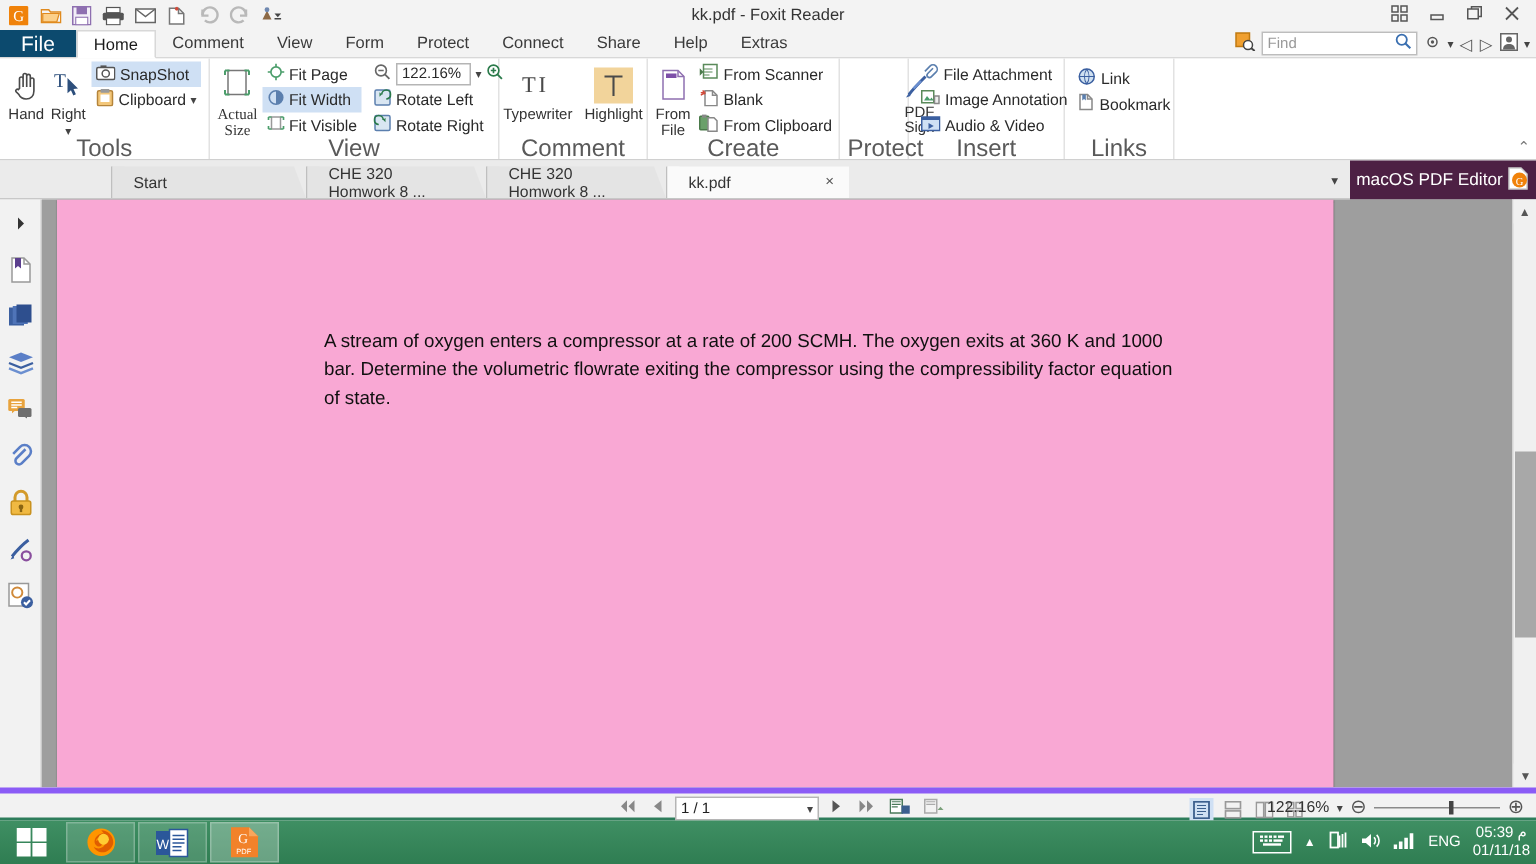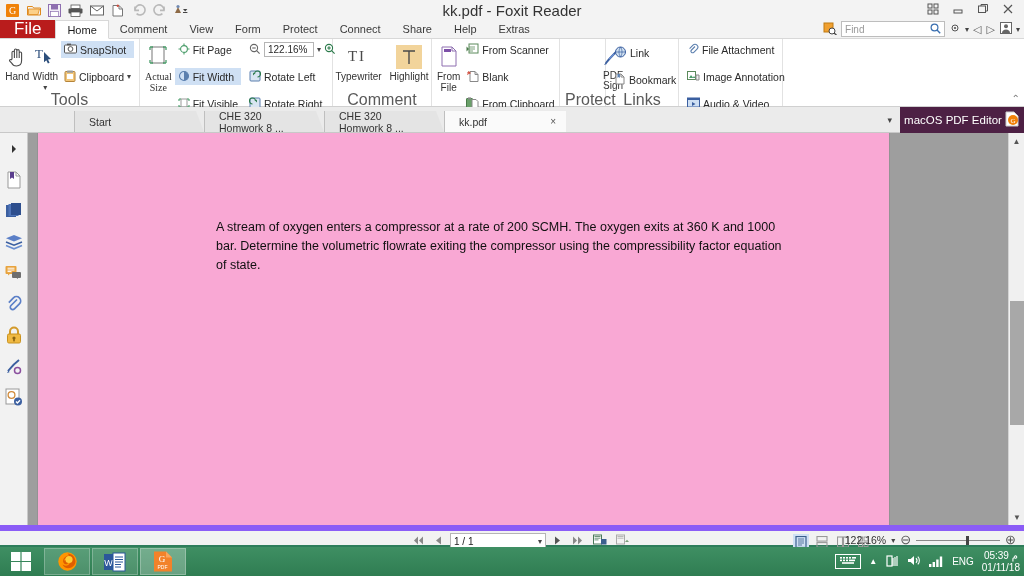--- a/index.html
+++ b/index.html
@@ -20,39 +20,39 @@
     display: flex; align-items: center;
   }
   .titlebar .qat { display: flex; align-items: center; gap: 2px; padding-left: 3px; }
   .qat-btn {
     width: 19px; height: 17px;
     display: flex; align-items: center; justify-content: center;
     font-size: 12px; line-height: 1;
   }
   .title-text {
     position: absolute; left: 0; right: 0; text-align: center;
-    font-size: 15px; color: #333;
+    font-size: 11px; color: #333;
   }
   .win-controls {
     position: absolute; right: 2px; top: 0; height: 20px;
     display: flex; align-items: center; gap: 9px; padding-right: 6px;
   }
   .win-btn { font-size: 11px; color: #4a4a4a; width: 16px; text-align: center; }
 
   
   .menubar {
     position: absolute; top: 20px; left: 0; width: 1024px; height: 19px;
     background: #f3f3f3;
     display: flex; align-items: stretch;
     border-bottom: 1px solid #d8d8d8;
   }
   .menu-file {
-    background: #b91c1c; color: #fff;
+    background: #0c4a6e; color: #fff;
     padding: 0 14px; display: flex; align-items: center;
-    font-size: 17px;
+    font-size: 14px;
   }
   .menu-item {
     padding: 0 11px; display: flex; align-items: center;
     font-size: 11px; color: #3a3a3a;
   }
   .menu-item.active {
     background: #ffffff; color: #1a1a1a;
     border: 1px solid #d8d8d8; border-bottom: 1px solid #fff;
     margin-bottom: -1px;
   }
@@ -94,21 +94,21 @@
     width: 44px; padding-top: 2px; font-size: 10px; color: #333;
     line-height: 11px; text-align: center;
   }
   .big-btn .glyph { height: 28px; display:flex; align-items:center; justify-content:center; }
   .small-btn {
     display: flex; align-items: center; gap: 3px;
     font-size: 10.5px; color: #2a2a2a;
     height: 17px; padding: 0 3px; white-space: nowrap;
   }
   .small-btn.sel { background: #cfe0f4; }
-  .col { display: flex; flex-direction: column; gap: 10px; }
+  .col { display: flex; flex-direction: column; gap: 0px; }
   .zoom-input {
     width: 50px; height: 15px; border: 1px solid #b5b5b5; background: #fff;
     font-size: 10px; display: flex; align-items: center; padding-left: 3px;
   }
   .caret { font-size: 8px; color: #444; }
   .hl-box {
     width: 26px; height: 24px; background: #f2d49b;
     display: flex; align-items: center; justify-content: center;
   }
   .ribbon-collapse {
@@ -189,21 +189,21 @@
   }
   .vs-thumb {
     position: absolute; left: 1px; width: 14px; top: 168px; height: 124px;
     background: #a8a8a8;
   }
 
   
   .statusbar {
     position: absolute; top: 525px; left: 0; width: 1024px; height: 22px;
     background: #f2f2f2;
-    border-top: 6px solid #8b5cf6;
+    border-top: 4px solid #8b5cf6;
     border-bottom: 2px solid #2e7d5b;
   }
   .nav-center {
     position: absolute; left: 410px; top: 2px;
     display: flex; align-items: center; gap: 5px;
   }
   .nav-btn { font-size: 10px; color: #555; padding: 0 2px; }
   .page-input {
     width: 96px; height: 16px; background: #fff; border: 1px solid #b5b5b5;
     display: flex; align-items: center; justify-content: space-between;
@@ -409,21 +409,21 @@
           </span>
           <span>Hand</span>
         </div>
         <div class="big-btn">
           <span class="glyph">
             <svg width="24" height="24" viewBox="0 0 24 24">
                 <text x="2" y="13" font-size="13" fill="#2d4f7c" font-family="Liberation Serif, serif">T</text>
                 <path d="M11 7l7 7-3 .4 1.6 3.4-1.7.8-1.6-3.4-2.3 2z" fill="#2d4f7c"></path>
               </svg>
           </span>
-          <span>Width</span>
+          <span>Right</span>
           <span class="caret">▾</span>
         </div>
         <div class="col">
           <div class="small-btn sel">
             <span>
               <svg width="13" height="11" viewBox="0 0 13 11">
                   <rect x="0.5" y="2" width="12" height="8" rx="1" fill="#fff" stroke="#555"></rect>
                   <circle cx="6.5" cy="6" r="2.4" fill="none" stroke="#555"></circle>
                   <rect x="3" y="0.6" width="4" height="1.6" fill="#555"></rect>
                 </svg>
@@ -614,20 +614,56 @@
                 <path d="M4 20l3-1-1-2z" fill="#3b5fa0"></path>
                 <path d="M9 14l5-5" stroke="#6b8fd0" stroke-width="1.6"></path>
               </svg>
           </span>
           <span style="line-height:10px;">PDF Sign</span>
         </div>
       </div>
       <div class="rgroup-label">Protect</div>
     </div>
 
+    <div class="rgroup" style="width:104px;">
+      <div class="rgroup-body">
+        <div class="col" style="padding-top:0px;">
+          <div class="small-btn">
+            <span>
+              <svg width="12" height="12" viewBox="0 0 12 12">
+                  <path d="M8 3.5L4.5 7a1.6 1.6 0 0 0 2.3 2.3l3.2-3.2a2.8 2.8 0 0 0-4-4L2.6 5.6" fill="none" stroke="#5b7fae" stroke-width="1.1"></path>
+                </svg>
+            </span>
+            <span>File Attachment</span>
+          </div>
+          <div class="small-btn">
+            <span>
+              <svg width="13" height="12" viewBox="0 0 13 12">
+                  <rect x="0.5" y="1.5" width="8" height="8" fill="#fff" stroke="#5a8a5a"></rect>
+                  <path d="M2 8l2-3 2 2.4L7 6l1.5 2z" fill="#4a9d6a"></path>
+                  <path d="M9 5h3v5H9z" fill="#eee" stroke="#888"></path>
+                </svg>
+            </span>
+            <span>Image Annotation</span>
+          </div>
+          <div class="small-btn">
+            <span>
+              <svg width="13" height="11" viewBox="0 0 13 11">
+                  <rect x="0.5" y="1" width="12" height="9" fill="#cfe0f4" stroke="#3b5fa0"></rect>
+                  <rect x="0.5" y="1" width="12" height="2" fill="#3b5fa0"></rect>
+                  <path d="M5 5l3.5 2L5 9z" fill="#3b5fa0"></path>
+                </svg>
+            </span>
+            <span>Audio &amp; Video</span>
+          </div>
+        </div>
+      </div>
+      <div class="rgroup-label">Insert</div>
+    </div>
+
     <div class="rgroup" style="width:73px;">
       <div class="rgroup-body">
         <div class="col" style="padding-top:3px;">
           <div class="small-btn">
             <span>
               <svg width="13" height="12" viewBox="0 0 13 12">
                   <circle cx="6.5" cy="6" r="5" fill="#cfe0f0" stroke="#3b5fa0"></circle>
                   <path d="M1.5 6h10M6.5 1c2 3 2 7 0 10M6.5 1c-2 3-2 7 0 10" fill="none" stroke="#3b5fa0" stroke-width=".7"></path>
                 </svg>
             </span>
@@ -639,56 +675,20 @@
                   <path d="M2 1h5l3 3v7H2z" fill="#fff" stroke="#888"></path>
                   <path d="M7 1v3h3" fill="none" stroke="#888"></path>
                   <path d="M3.5 1v4l1.2-1 1.2 1V1z" fill="#5b7fae"></path>
                 </svg>
             </span>
             <span>Bookmark</span>
           </div>
         </div>
       </div>
       <div class="rgroup-label">Links</div>
-    </div>
-
-    <div class="rgroup" style="width:104px;">
-      <div class="rgroup-body">
-        <div class="col" style="padding-top:0px;">
-          <div class="small-btn">
-            <span>
-              <svg width="12" height="12" viewBox="0 0 12 12">
-                  <path d="M8 3.5L4.5 7a1.6 1.6 0 0 0 2.3 2.3l3.2-3.2a2.8 2.8 0 0 0-4-4L2.6 5.6" fill="none" stroke="#5b7fae" stroke-width="1.1"></path>
-                </svg>
-            </span>
-            <span>File Attachment</span>
-          </div>
-          <div class="small-btn">
-            <span>
-              <svg width="13" height="12" viewBox="0 0 13 12">
-                  <rect x="0.5" y="1.5" width="8" height="8" fill="#fff" stroke="#5a8a5a"></rect>
-                  <path d="M2 8l2-3 2 2.4L7 6l1.5 2z" fill="#4a9d6a"></path>
-                  <path d="M9 5h3v5H9z" fill="#eee" stroke="#888"></path>
-                </svg>
-            </span>
-            <span>Image Annotation</span>
-          </div>
-          <div class="small-btn">
-            <span>
-              <svg width="13" height="11" viewBox="0 0 13 11">
-                  <rect x="0.5" y="1" width="12" height="9" fill="#cfe0f4" stroke="#3b5fa0"></rect>
-                  <rect x="0.5" y="1" width="12" height="2" fill="#3b5fa0"></rect>
-                  <path d="M5 5l3.5 2L5 9z" fill="#3b5fa0"></path>
-                </svg>
-            </span>
-            <span>Audio &amp; Video</span>
-          </div>
-        </div>
-      </div>
-      <div class="rgroup-label">Insert</div>
     </div>
 
     <div class="ribbon-collapse">⌃</div>
   </div>
 
   <div class="tabstrip">
     <div class="doctabs">
       <div class="doctab" style="width:122px;margin-left:44px;">
         <span>Start</span>
       </div>

